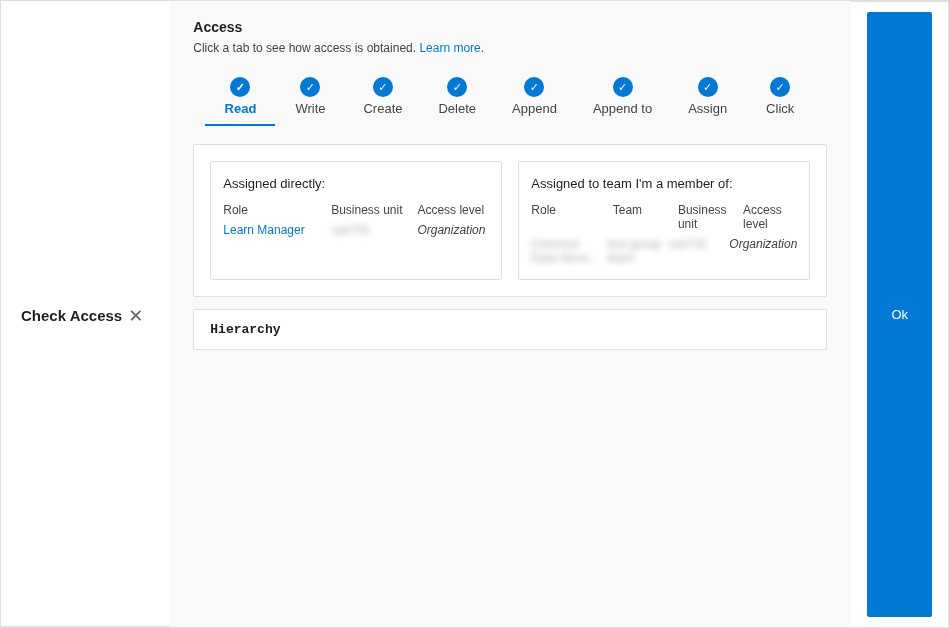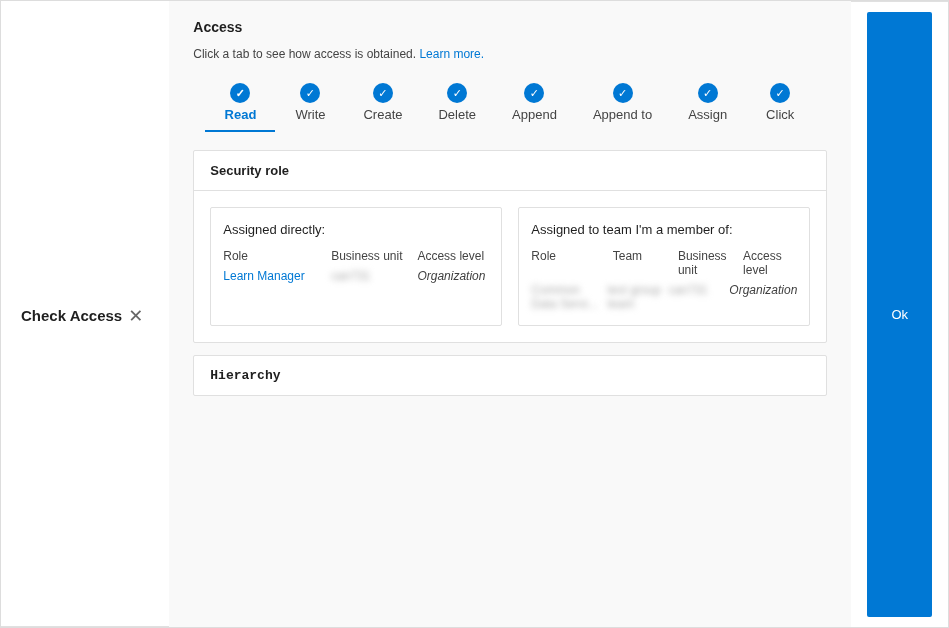--- a/index.html
+++ b/index.html
@@ -52,21 +52,21 @@
       margin-bottom: 16px;
     }
     .access-title {
       font-size: 14px;
       font-weight: 600;
       color: #1f1f1f;
     }
     .access-subtitle {
       font-size: 12px;
       color: #444;
-      margin-top: 12px;
+      margin-top: 6px;
     }
     .access-subtitle a {
       color: #0078d4;
       text-decoration: none;
     }
 
     .tabs-row {
       display: flex;
       align-items: flex-end;
       justify-content: center;
@@ -260,21 +260,20 @@
         <div class="tab-check">✓</div>
         <span>Assign</span>
       </div>
       <div class="tab-item">
         <div class="tab-check">✓</div>
         <span>Click</span>
       </div>
     </div>
 
     <div class="section-card">
-      <div class="section-title">Security role</div>
       <div class="section-content">
 
         <div class="assignment-box">
           <div class="assignment-box-title">Assigned directly:</div>
           <div class="table-header-row">
             <span class="table-col-label col-role">Role</span>
             <span class="table-col-label col-bu">Business unit</span>
             <span class="table-col-label col-access">Access level</span>
           </div>
           <div class="table-data-row">

